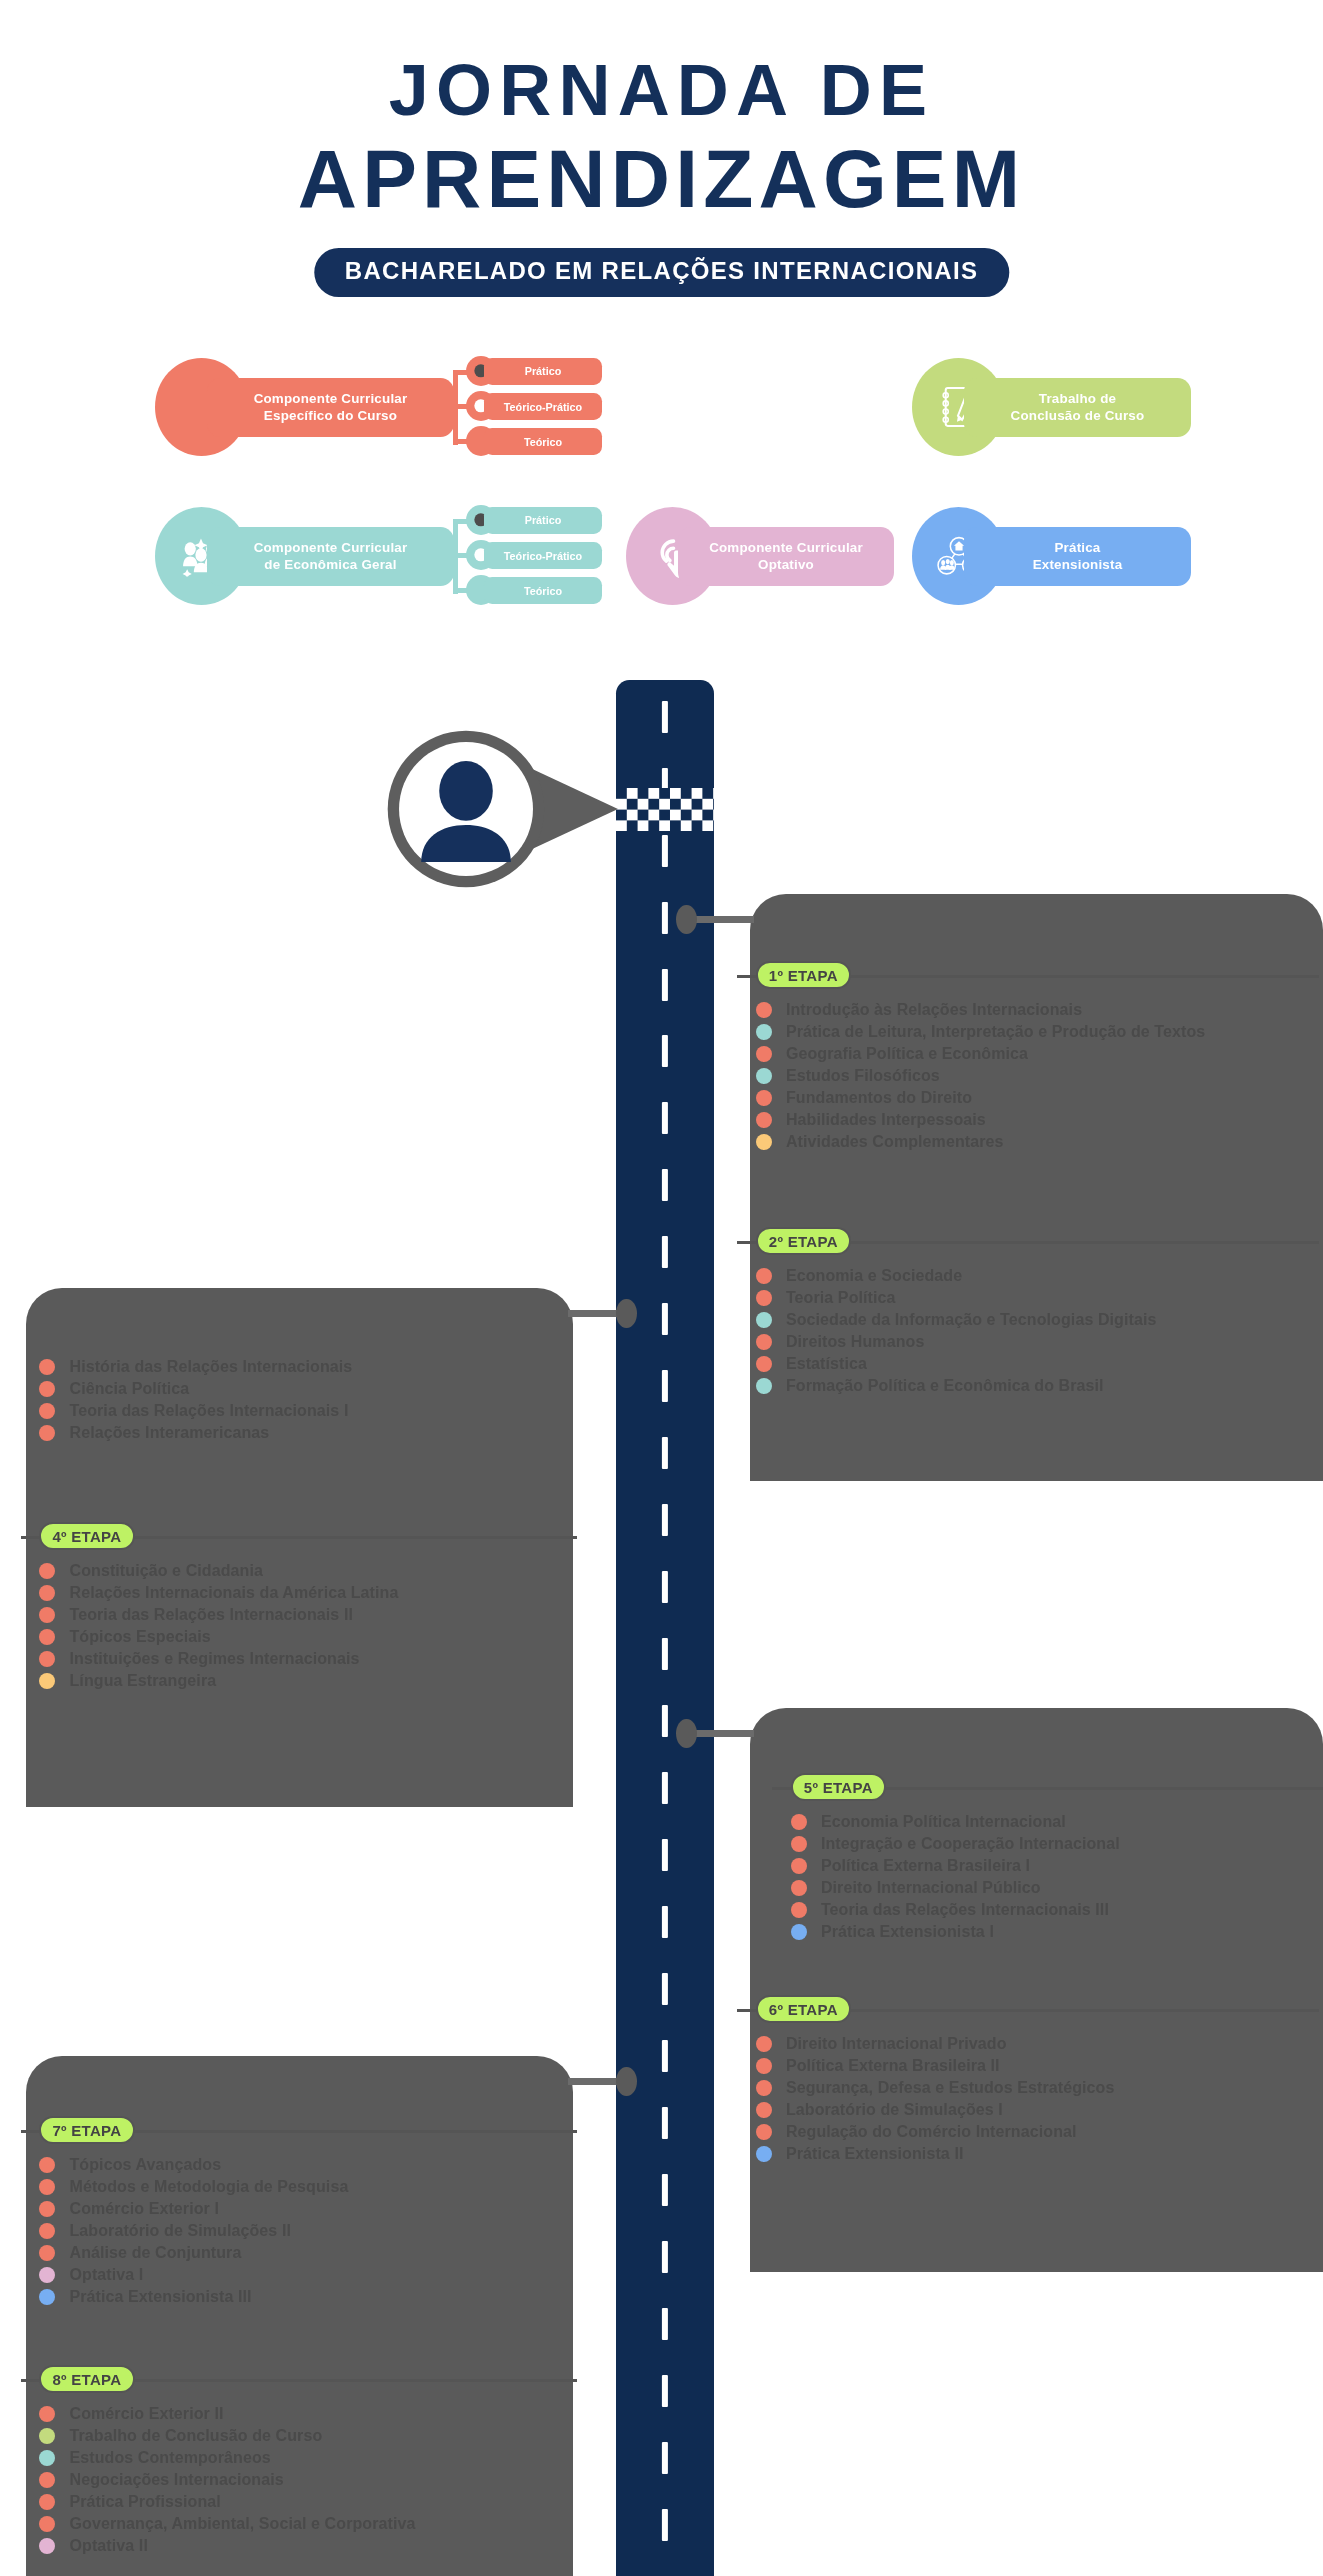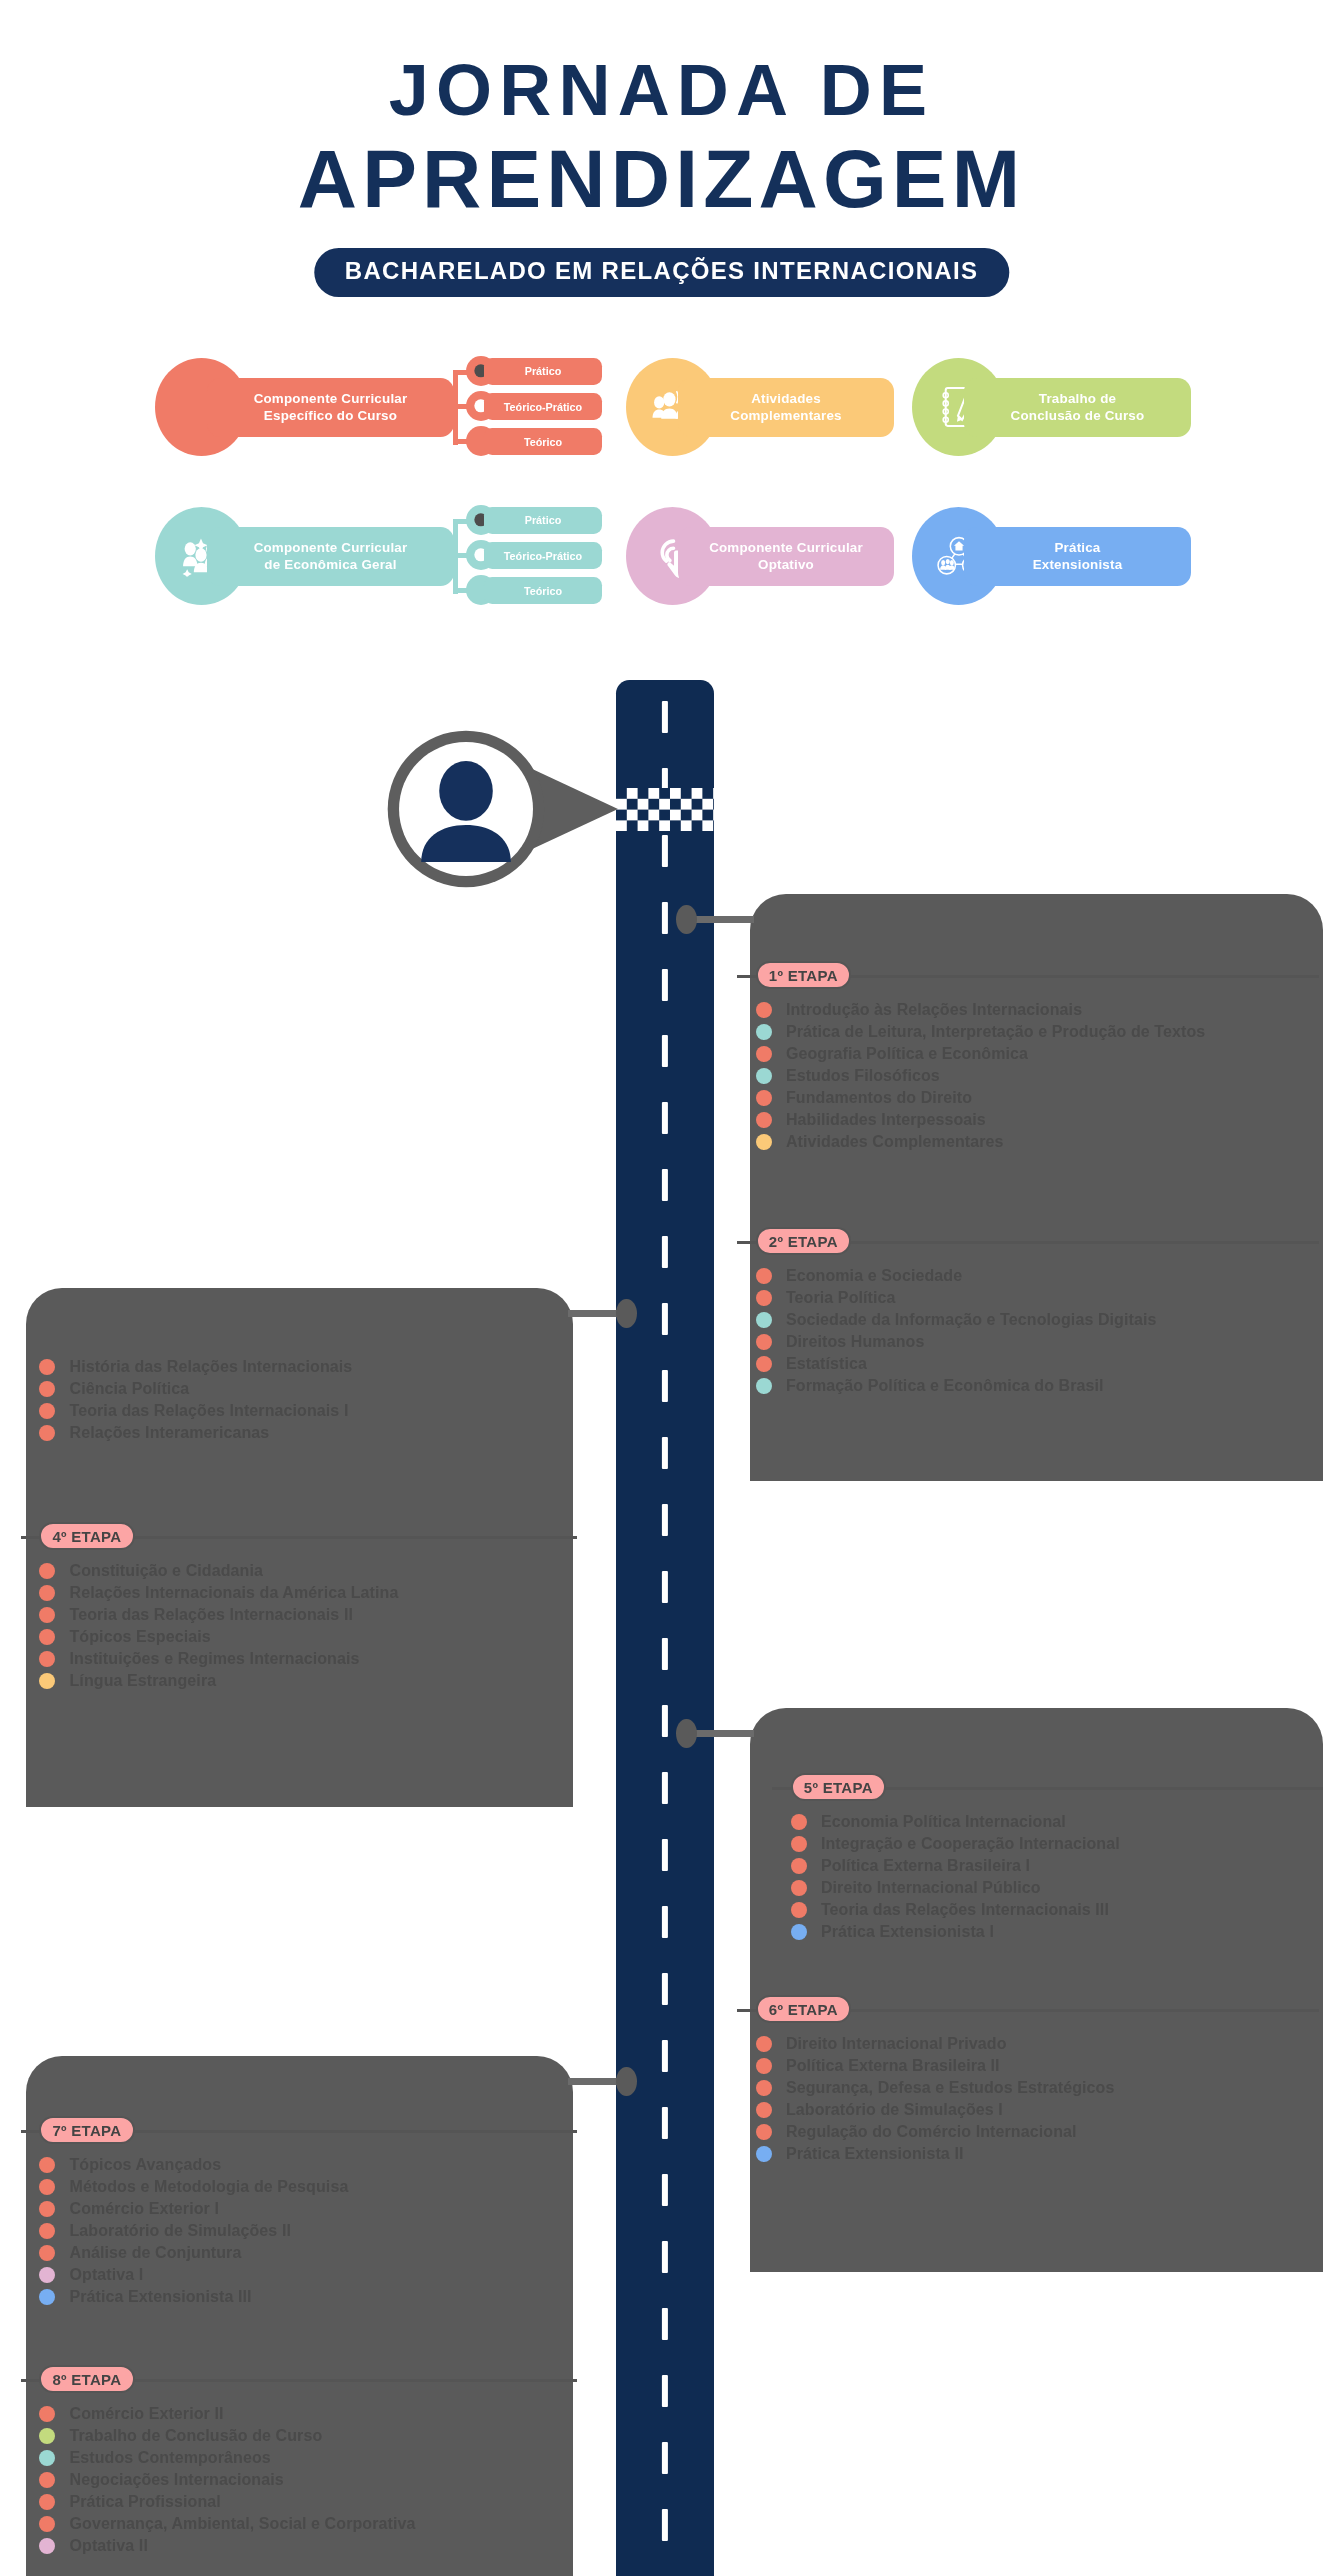--- a/index.html
+++ b/index.html
@@ -94,21 +94,21 @@
   }
 
   
   .stage{position:absolute;}
   .stage-head{position:relative;height:29px;}
   .stage-rule{
     position:absolute;left:0;top:14px;height:2.6px;background:#555555;
   }
   .stage-badge{
     position:absolute;left:18.5px;top:0;height:28px;
-    border:2.6px solid #555555;border-radius:14.4px;background:#fca5a5;
+    border:2.6px solid #555555;border-radius:14.4px;background:#bef264;
     display:flex;align-items:center;justify-content:center;
     padding:0 11.3px;box-sizing:border-box;text-align:right;
   }
   .stage-badge span{
     font-size:15px;font-weight:bold;color:#444444;letter-spacing:0.3px;
     white-space:nowrap;line-height:1;
   }
   .course-list{position:relative;margin-top:9.3px;}
   .course-item{
     position:relative;display:flex;align-items:center;height:22px;
@@ -163,41 +163,20 @@
       <div class="sub-bar" style="left:329px;top:53px;background:#F07B67;">
         <span>Teórico-Prático</span>
       </div>
 
       <div class="sub-dot" style="left:311px;top:86px;background:#F07B67;"></div>
       <div class="sub-bar" style="left:329px;top:88px;background:#F07B67;">
         <span>Teórico</span>
       </div>
     </div>
 
-    <div class="leg-group" style="left:626px;width:319px;">
-      <div class="leg-ellipse" style="left:0;top:18px;width:93px;height:98px;background:#FBC978;">
-        <svg class="leg-icon" width="44" height="36" viewBox="0 0 86 70">
-          <ellipse cx="16" cy="26" rx="10" ry="12" fill="#fff"></ellipse>
-          <path d="M3 56c0-11 6-16 13-16s13 5 13 16z" fill="#fff"></path>
-          <ellipse cx="36" cy="20" rx="12" ry="14" fill="#fff"></ellipse>
-          <path d="M20 58c0-14 7-20 16-20s16 6 16 20z" fill="#fff"></path>
-          <ellipse cx="62" cy="22" rx="11" ry="13" fill="#fff"></ellipse>
-          <path d="M48 58c0-13 6-19 14-19s14 6 14 19z" fill="#fff"></path>
-          <path d="M50 28c4-8 4-16 0-24" stroke="#fff" stroke-width="3" fill="none"></path>
-          <path d="M58 30c5-10 5-20 0-30" stroke="#fff" stroke-width="3" fill="none"></path>
-          <path d="M78 28c4-8 4-16 0-24" stroke="#fff" stroke-width="3" fill="none"></path>
-        </svg>
-      </div>
-      <div class="leg-bar" style="left:52px;top:38px;width:216px;height:59px;background:#FBC978;">
-        <div>
-          <div class="leg-bar-label">Atividades</div>
-          <div class="leg-bar-label">Complementares</div>
-        </div>
-      </div>
-    </div>
 
     <div class="leg-group" style="left:912px;width:330px;">
       <div class="leg-ellipse" style="left:0;top:18px;width:93px;height:98px;background:#C3DB7E;">
         <svg class="leg-icon" width="41" height="46" viewBox="0 0 80 90">
           <rect x="14" y="8" width="46" height="74" rx="4" fill="none" stroke="#fff" stroke-width="4"></rect>
           <circle cx="14" cy="22" r="5" fill="none" stroke="#fff" stroke-width="3"></circle>
           <circle cx="14" cy="38" r="5" fill="none" stroke="#fff" stroke-width="3"></circle>
           <circle cx="14" cy="54" r="5" fill="none" stroke="#fff" stroke-width="3"></circle>
           <circle cx="14" cy="70" r="5" fill="none" stroke="#fff" stroke-width="3"></circle>
           <path d="M56 16 L70 28 L46 70 L38 62 Z" fill="none" stroke="#fff" stroke-width="4"></path>

